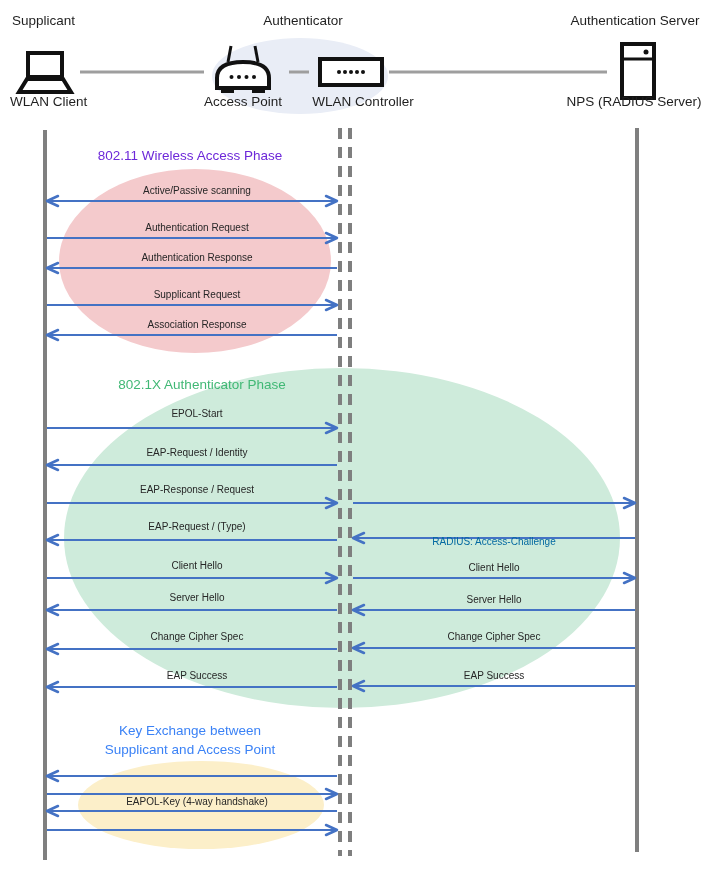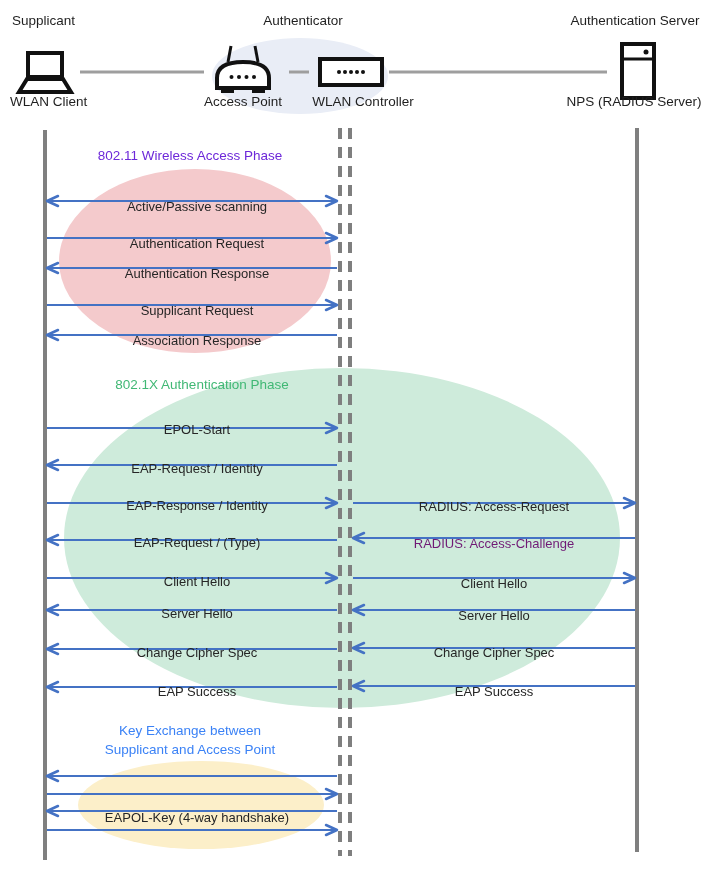--- a/index.html
+++ b/index.html
@@ -12,21 +12,21 @@
     position:absolute;top:12px;font-size:13.5px;color:#1f1f1f;white-space:nowrap;line-height:18px;
   }
   .ctr{transform:translateX(-50%);}
   .device-label{
     position:absolute;top:93px;font-size:13.5px;color:#1f1f1f;white-space:nowrap;line-height:18px;
   }
   .icon-box{position:absolute;}
   #labels-layer{position:absolute;left:0;top:0;width:100%;height:100%;pointer-events:none;}
   .msg-label{
     position:absolute;transform:translateX(-50%);white-space:nowrap;
-    font-size:13px;line-height:18px;color:#262626;margin-top:16px;
+    font-size:10px;line-height:18px;color:#262626;
   }
   .phase-title{
     position:absolute;transform:translateX(-50%);text-align:center;
     font-size:13.5px;line-height:19px;white-space:nowrap;
   }
 </style>
 </head>
 <body>
 
 <div class="diagram">
@@ -139,38 +139,37 @@
   <div class="device-label ctr" style="left:634px">NPS (RADIUS Server)</div>
 
   <div id="labels-layer">
       <div class="msg-label" style="left: 197px; top: 182px; color: rgb(38, 38, 38);">Active/Passive scanning</div>
       <div class="msg-label" style="left: 197px; top: 219px; color: rgb(38, 38, 38);">Authentication Request</div>
       <div class="msg-label" style="left: 197px; top: 249px; color: rgb(38, 38, 38);">Authentication Response</div>
       <div class="msg-label" style="left: 197px; top: 286px; color: rgb(38, 38, 38);">Supplicant Request</div>
       <div class="msg-label" style="left: 197px; top: 316px; color: rgb(38, 38, 38); text-align: center;">Association Response</div>
       <div class="msg-label" style="left: 197px; top: 405px; color: rgb(38, 38, 38);">EPOL-Start</div>
       <div class="msg-label" style="left: 197px; top: 444px; color: rgb(38, 38, 38);">EAP-Request / Identity</div>
-      <div class="msg-label" style="left: 197px; top: 481px; color: rgb(38, 38, 38);">EAP-Response / Identity</div>
-      <div class="msg-label" style="left: 494px; top: 482px; color: rgb(38, 38, 38);">RADIUS: Access-Request</div>
+      <div class="msg-label" style="left: 197px; top: 481px; color: rgb(38, 38, 38);">EAP-Response / Request</div>
       <div class="msg-label" style="left: 197px; top: 518px; color: rgb(38, 38, 38);">EAP-Request / (Type)</div>
-      <div class="msg-label" style="left: 494px; top: 519px; color: #701a75;">RADIUS: Access-Challenge</div>
+      <div class="msg-label" style="left: 494px; top: 533px; color: #0369a1;">RADIUS: Access-Challenge</div>
       <div class="msg-label" style="left: 197px; top: 557px; color: rgb(38, 38, 38);">Client Hello</div>
       <div class="msg-label" style="left: 494px; top: 559px; color: rgb(38, 38, 38);">Client Hello</div>
       <div class="msg-label" style="left: 197px; top: 589px; color: rgb(38, 38, 38);">Server Hello</div>
       <div class="msg-label" style="left: 494px; top: 591px; color: rgb(38, 38, 38);">Server Hello</div>
       <div class="msg-label" style="left: 197px; top: 628px; color: rgb(38, 38, 38);">Change Cipher Spec</div>
       <div class="msg-label" style="left: 494px; top: 628px; color: rgb(38, 38, 38);">Change Cipher Spec</div>
       <div class="msg-label" style="left: 197px; top: 667px; color: rgb(38, 38, 38);">EAP Success</div>
       <div class="msg-label" style="left: 494px; top: 667px; color: rgb(38, 38, 38);">EAP Success</div>
       <div class="msg-label" style="left: 197px; top: 793px; color: rgb(38, 38, 38);">EAPOL-Key (4-way handshake)</div>
       <div class="phase-title" style="left: 190px; top: 146px; color: #6d28d9;">
         <div>802.11 Wireless Access Phase</div>
       </div>
       <div class="phase-title" style="left: 202px; top: 375px; color: rgb(65, 184, 117);">
-        <div>802.1X Authentication Phase</div>
+        <div>802.1X Authenticator Phase</div>
       </div>
       <div class="phase-title" style="left: 190px; top: 721px; color: #3b82f6;">
         <div>Key Exchange between</div>
         <div>Supplicant and Access Point</div>
       </div>
     </div>
 
 </div>
 
 </body></html>

